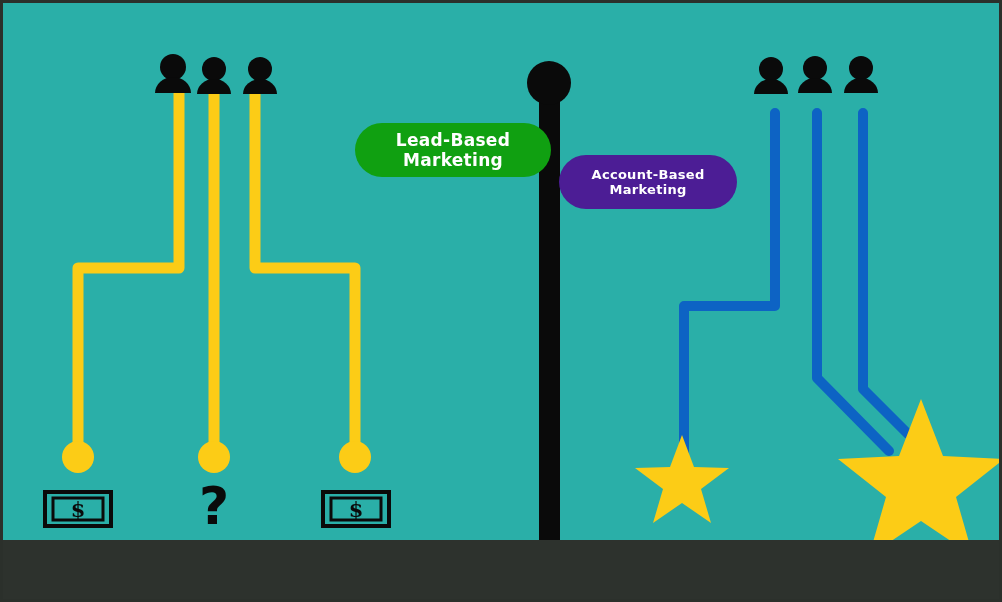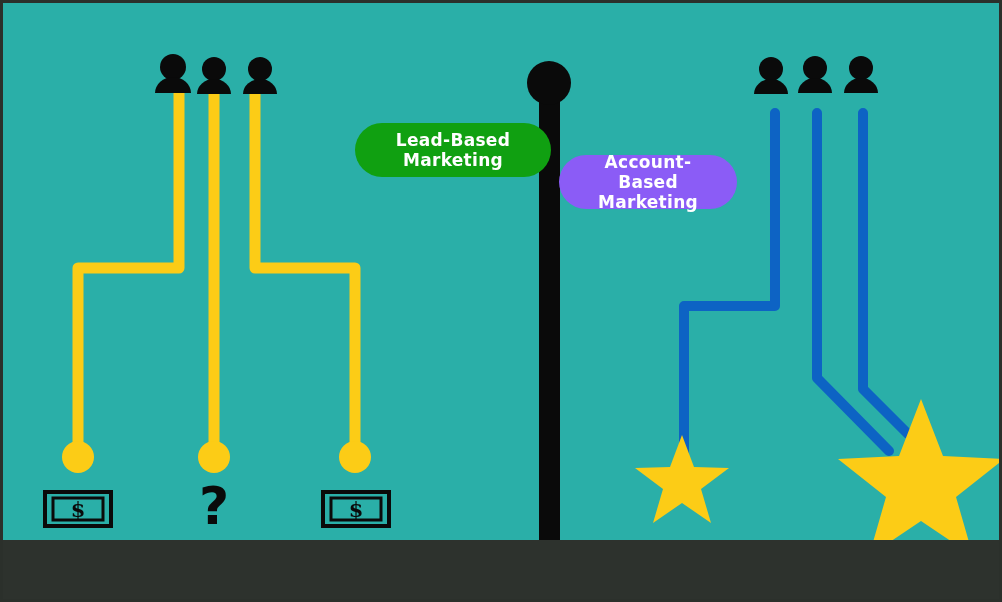--- a/index.html
+++ b/index.html
@@ -56,22 +56,22 @@
     height: 54px;
     font-size: 17px;
     background: #10a011;
     z-index: 3;
   }
   #pill-account {
     left: 556px;
     top: 152px;
     width: 178px;
     height: 54px;
-    font-size: 17px;
-    background: #8b5cf6;
+    font-size: 13px;
+    background: #4c1d95;
     z-index: 3;
   }
   .pill span {
     display: block;
   }
   #bottom-bar {
     position: absolute;
     left: 0;
     top: 537px;
     width: 1002px;

